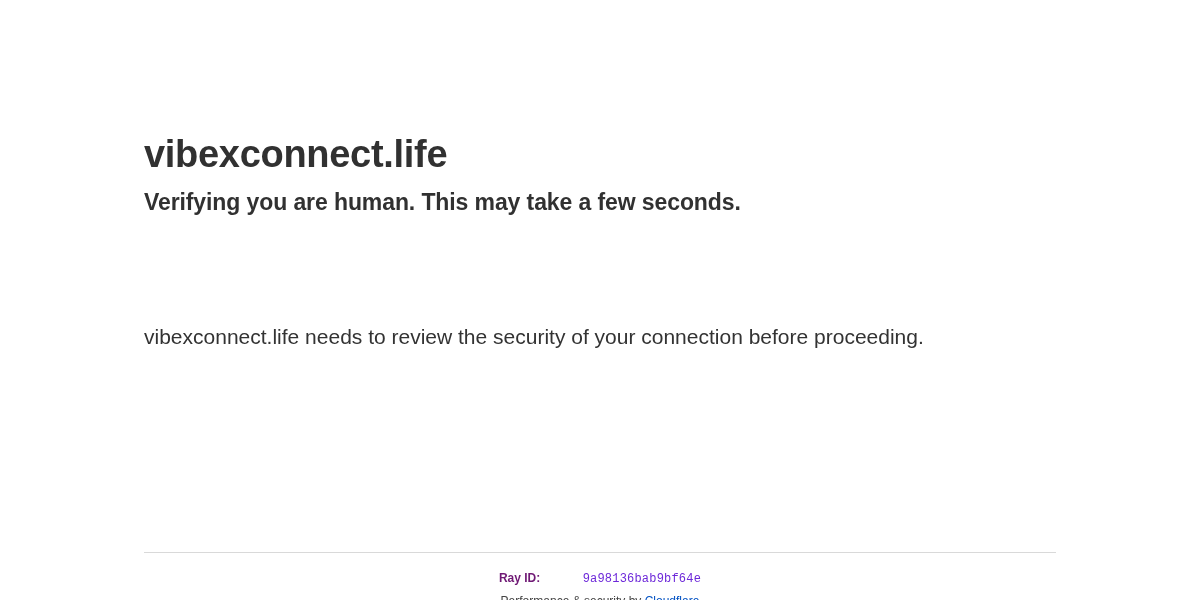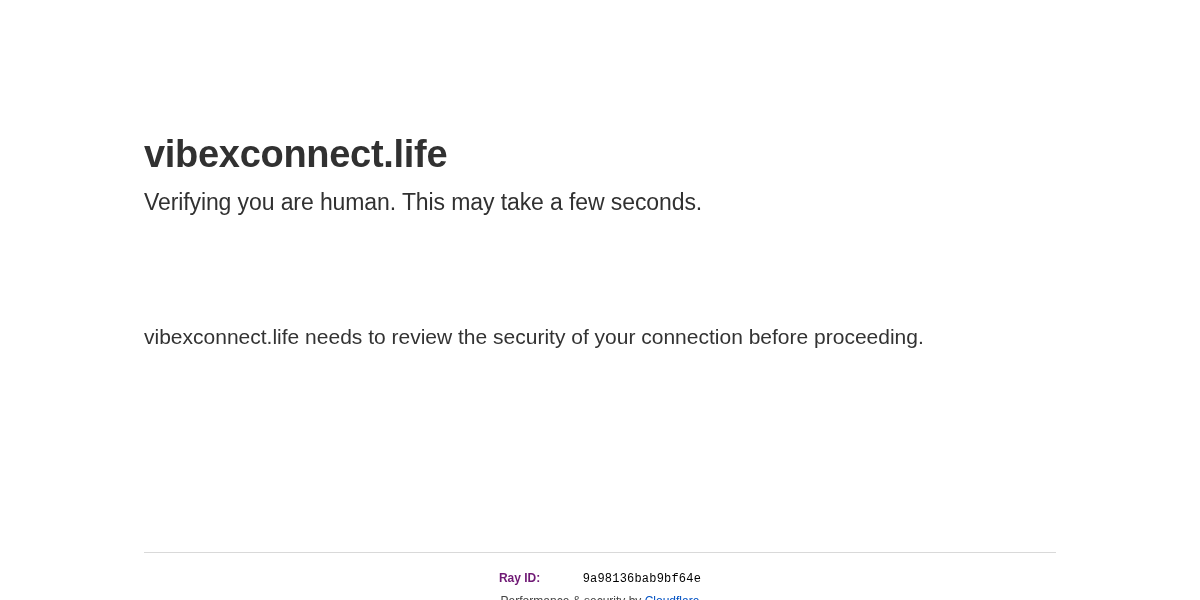--- a/index.html
+++ b/index.html
@@ -38,21 +38,21 @@
     letter-spacing: -0.3px;
     color: #313131;
     font-family: "Liberation Sans", sans-serif;
   }
 
   .subtitle {
     margin: 0;
     padding-top: 10px;
     font-size: 23px;
     line-height: 30px;
-    font-weight: 400;
+    font-weight: 700;
     letter-spacing: -0.1px;
     color: #313131;
     font-family: "Liberation Sans", sans-serif;
   }
 
   .challenge-area {
     height: 96px;
     width: 330px;
     margin-top: 6px;
   }
@@ -87,21 +87,21 @@
   }
 
   .ray-label {
     font-weight: 700;
     color: #701a75;
   }
 
   .ray-value {
     font-family: "Liberation Mono", monospace;
     font-size: 12px;
-    color: #000000;
+    color: #6d28d9;
     letter-spacing: 0.2px;
     margin-left: 39px;
   }
 
   .attribution {
     margin: 0;
     padding-top: 8px;
     font-size: 12px;
     line-height: 14px;
     color: #444444;

